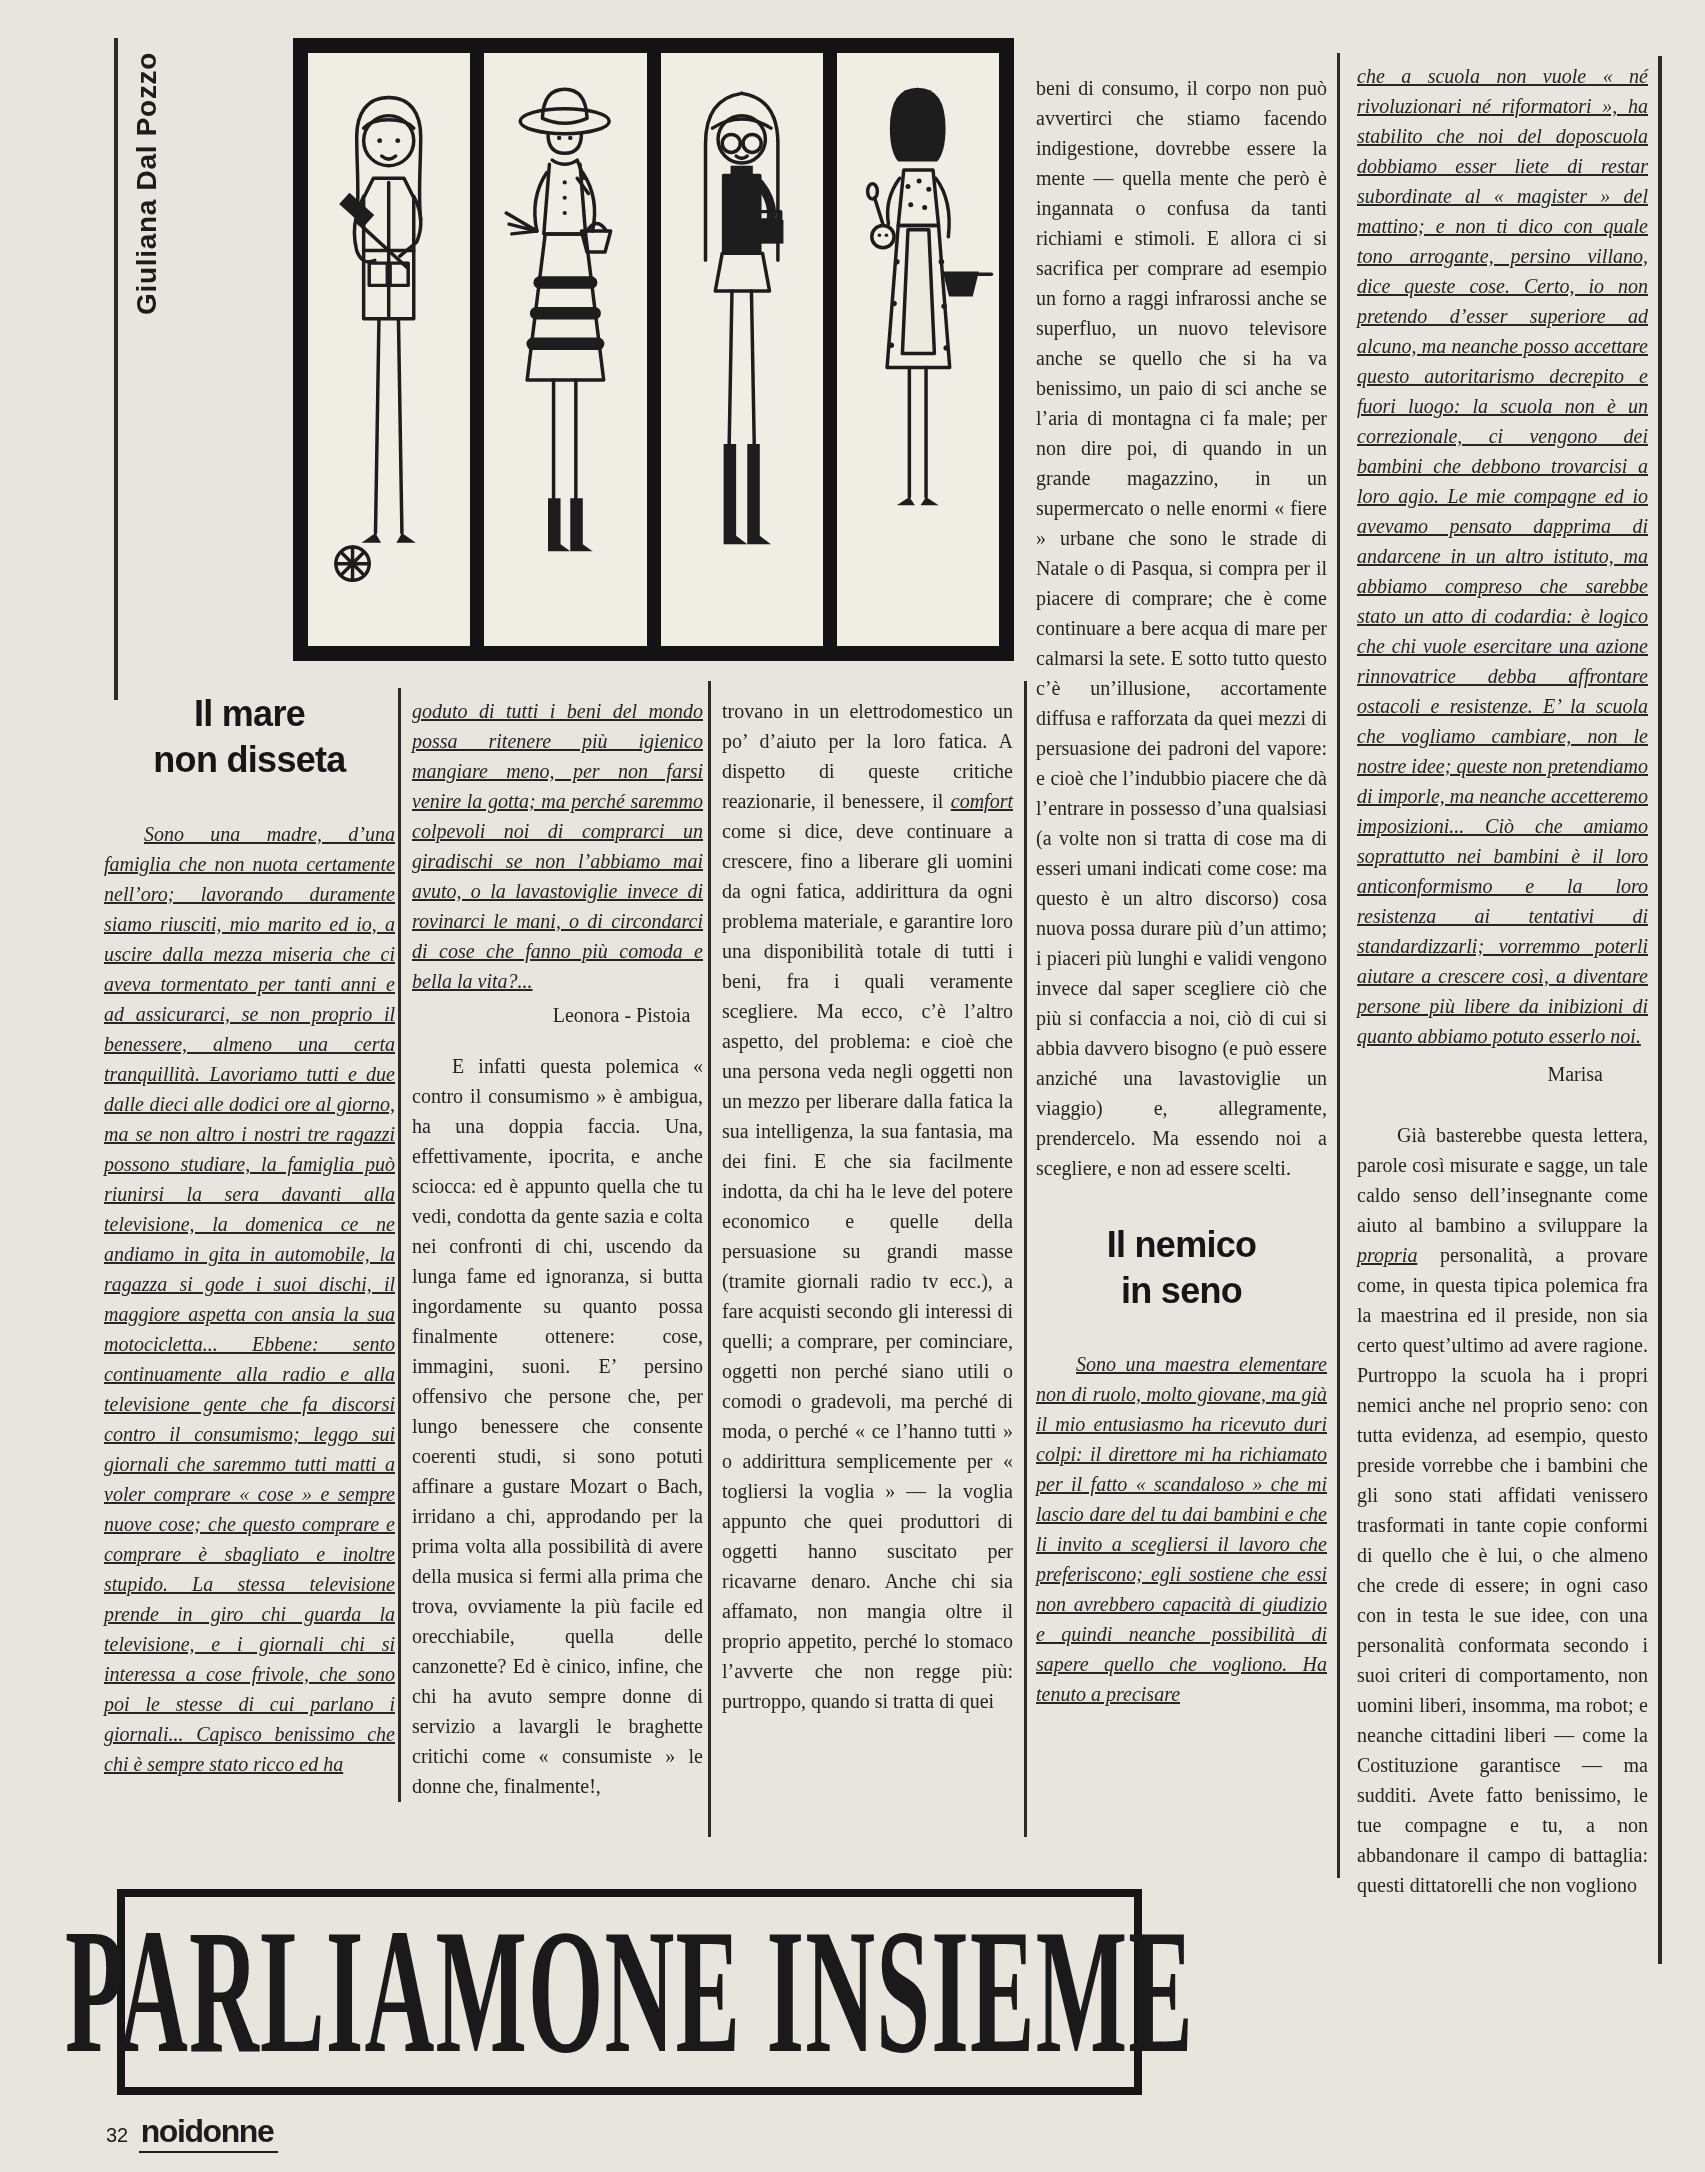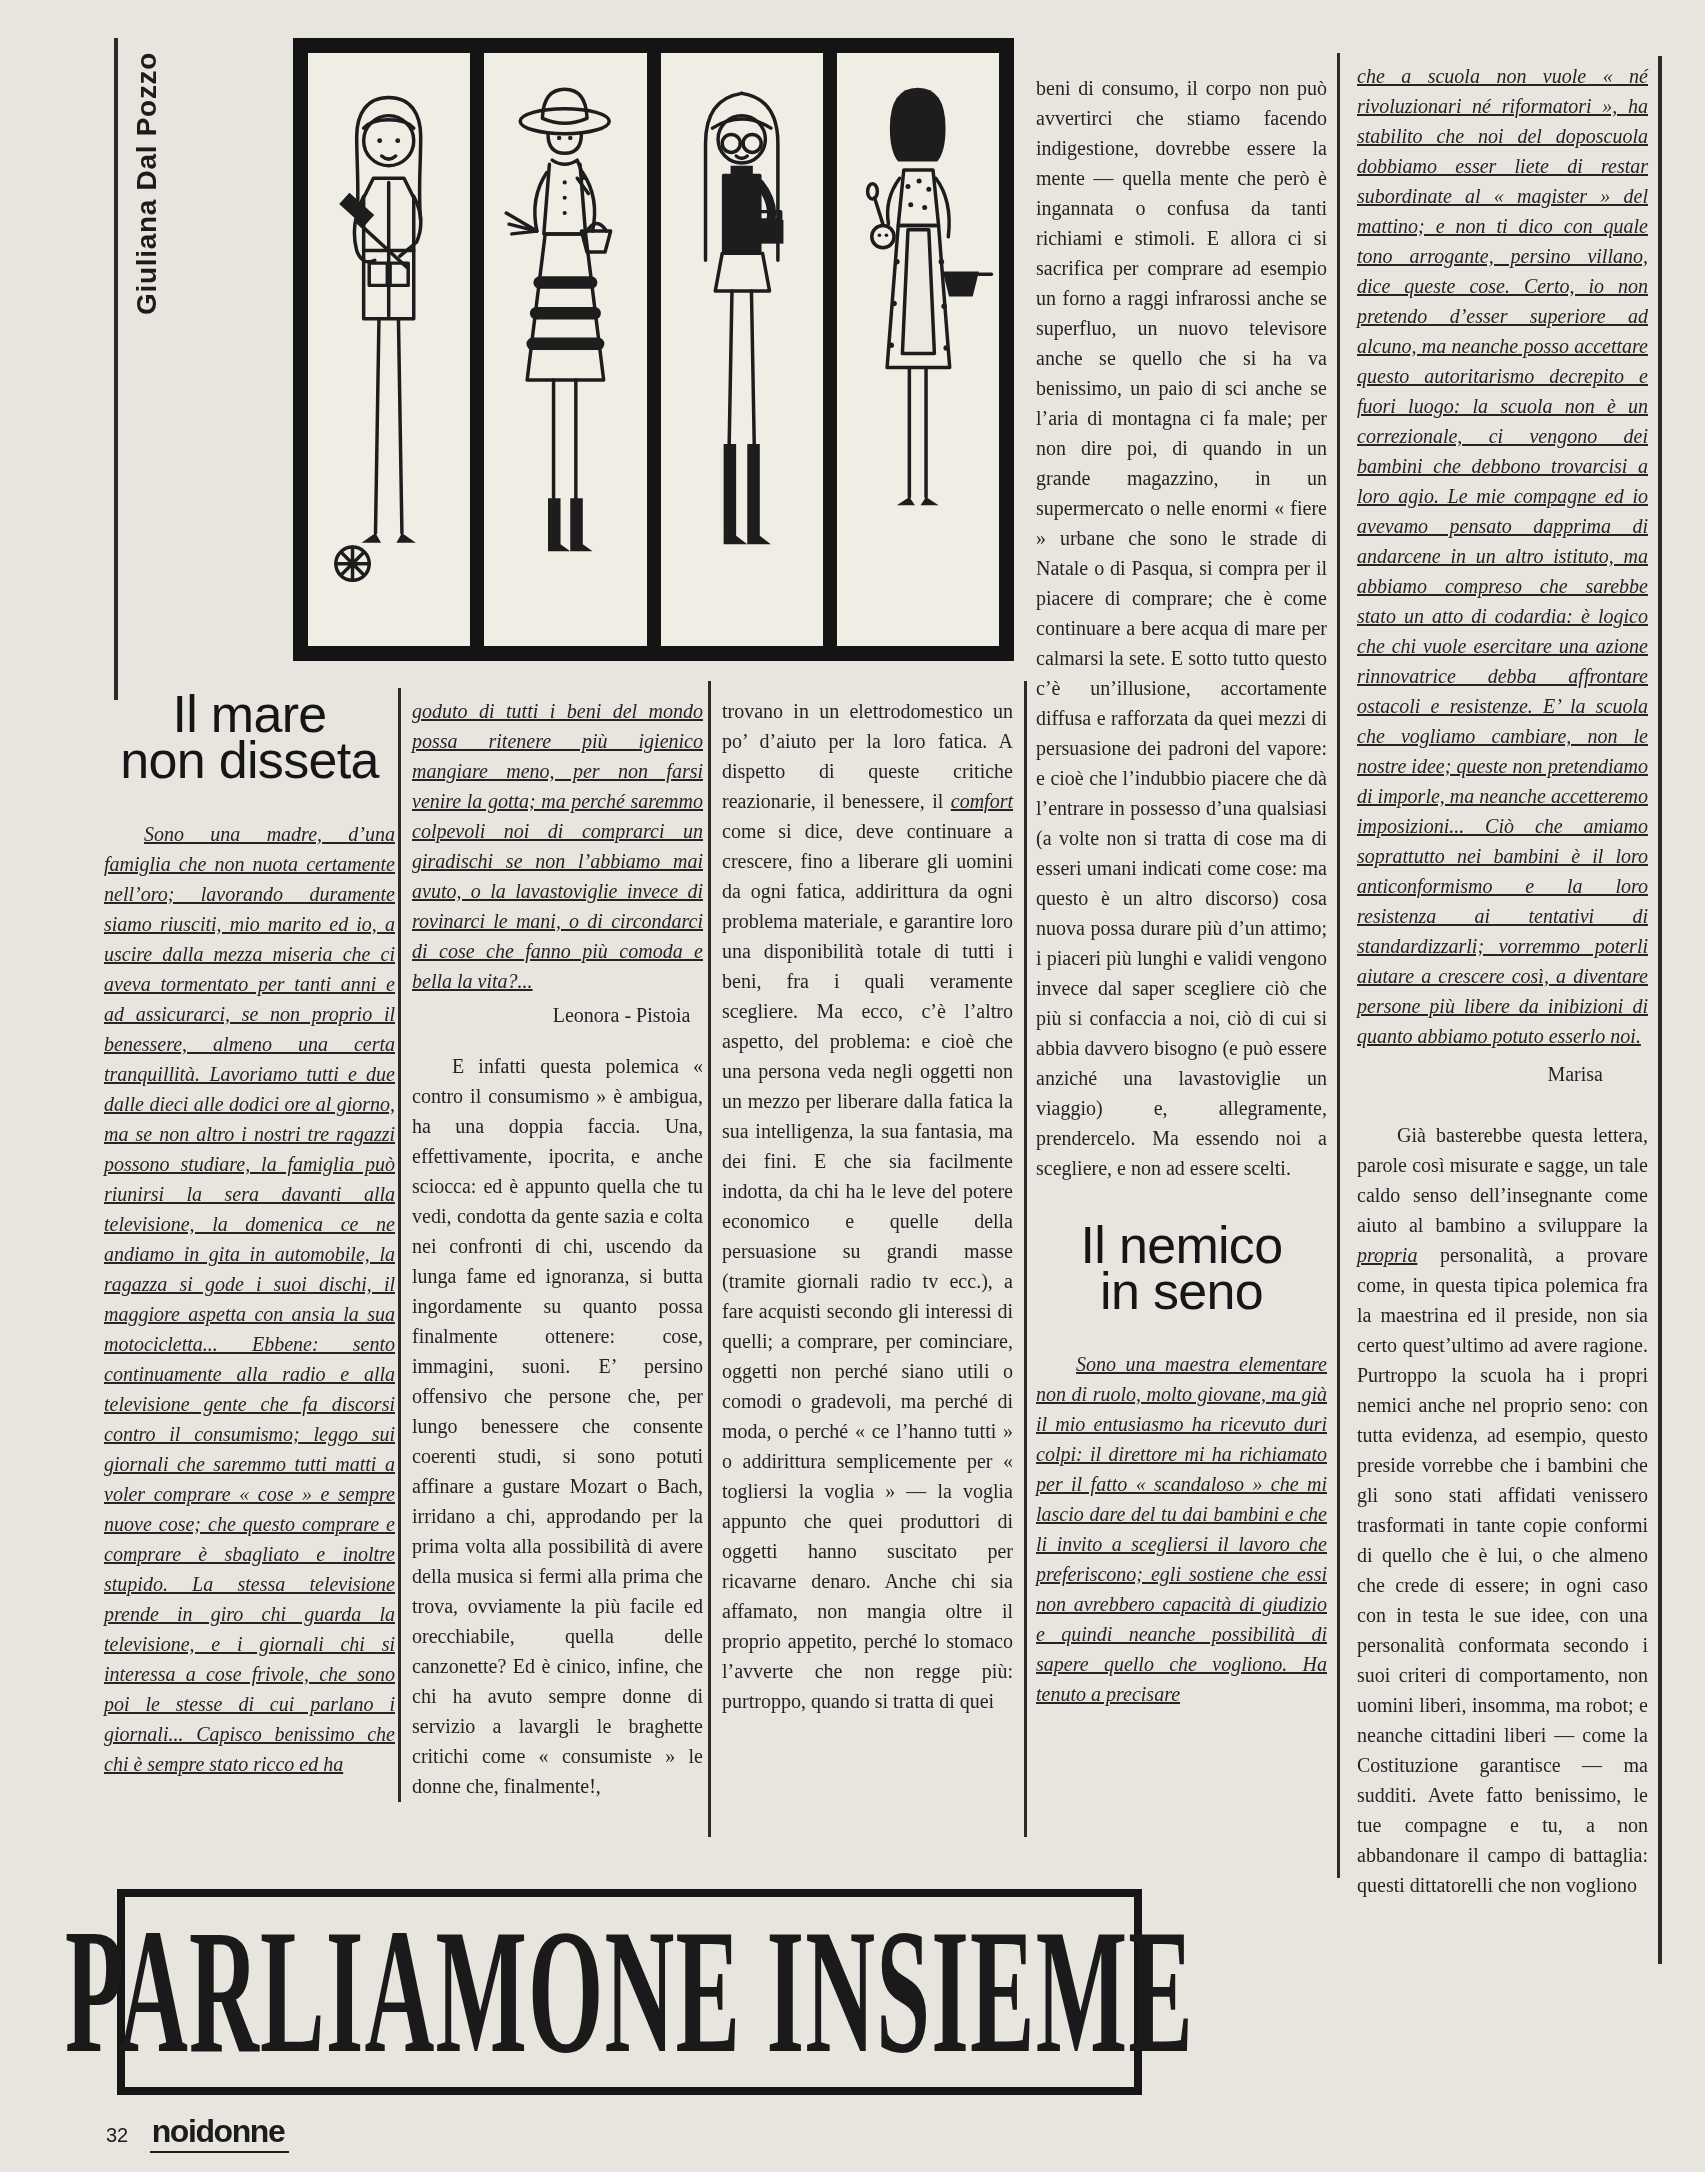--- a/index.html
+++ b/index.html
@@ -26,42 +26,42 @@
   .ill-panel{flex:1;background:#f0ede5;overflow:hidden;}
   .ill-panel svg{display:block;width:100%;height:100%;}
   
   .col{position:absolute;width:291px;font-size:20px;line-height:30px;text-align:justify;hyphens:auto;}
   .col p{margin:0;}
   .col .indent{text-indent:40px;}
   .ital{font-style:italic;text-decoration:underline;}
   .sig{text-align:right;padding-right:12.5px;margin:4.2px 0 21px 0 !important;}
   .sig2{text-align:right;padding-right:45px;margin:8.4px 0 31px 0 !important;}
   .col-heading{
-    font-family:"Liberation Sans", sans-serif;font-weight:normal;
-    font-size:52px;line-height:46px;text-align:center;color:#161616;
+    font-family:"Liberation Sans", sans-serif;font-weight:bold;
+    font-size:36px;line-height:46px;text-align:center;color:#161616;
     letter-spacing:-0.7px;white-space:pre-line;text-indent:0;hyphens:none;
   }
   .h-top{margin:0 0 36px 0 !important;}
   .h-mid{margin:39px 0 35px 0 !important;}
   
   .banner{
     position:absolute;left:117px;top:1889px;width:1025px;height:206px;
     border:8.4px solid #161616;box-sizing:border-box;
     display:flex;align-items:center;justify-content:center;background:#e8e5de;
   }
   .banner span{
     font-family:"Liberation Serif", serif;font-weight:bold;font-size:118px;
     color:#1a1a1a;white-space:nowrap;letter-spacing:1.4px;
     transform:scale(0.82,1.5);transform-origin:center;
   }
   
   .footer{position:absolute;left:106px;top:2113px;font-family:"Liberation Sans", sans-serif;color:#1c1c1c;}
   .footer .num{font-size:20px;}
   .footer .logo{
-    font-size:32px;font-weight:bold;letter-spacing:-1.4px;margin-left:22px;
+    font-size:32px;font-weight:bold;letter-spacing:-1.4px;margin-left:11px;
     display:inline-block;border-bottom:2.8px solid #1c1c1c;padding:0 4.2px 1.4px 1.4px;
   }
 </style>
 </head>
 <body>
 
 <div class="page">
 
   <div class="vrule" style="left:114px;top:38px;height:662px;width:3.5px;"></div>
   <div class="vrule" style="left:398px;top:688px;height:1114px;"></div>

